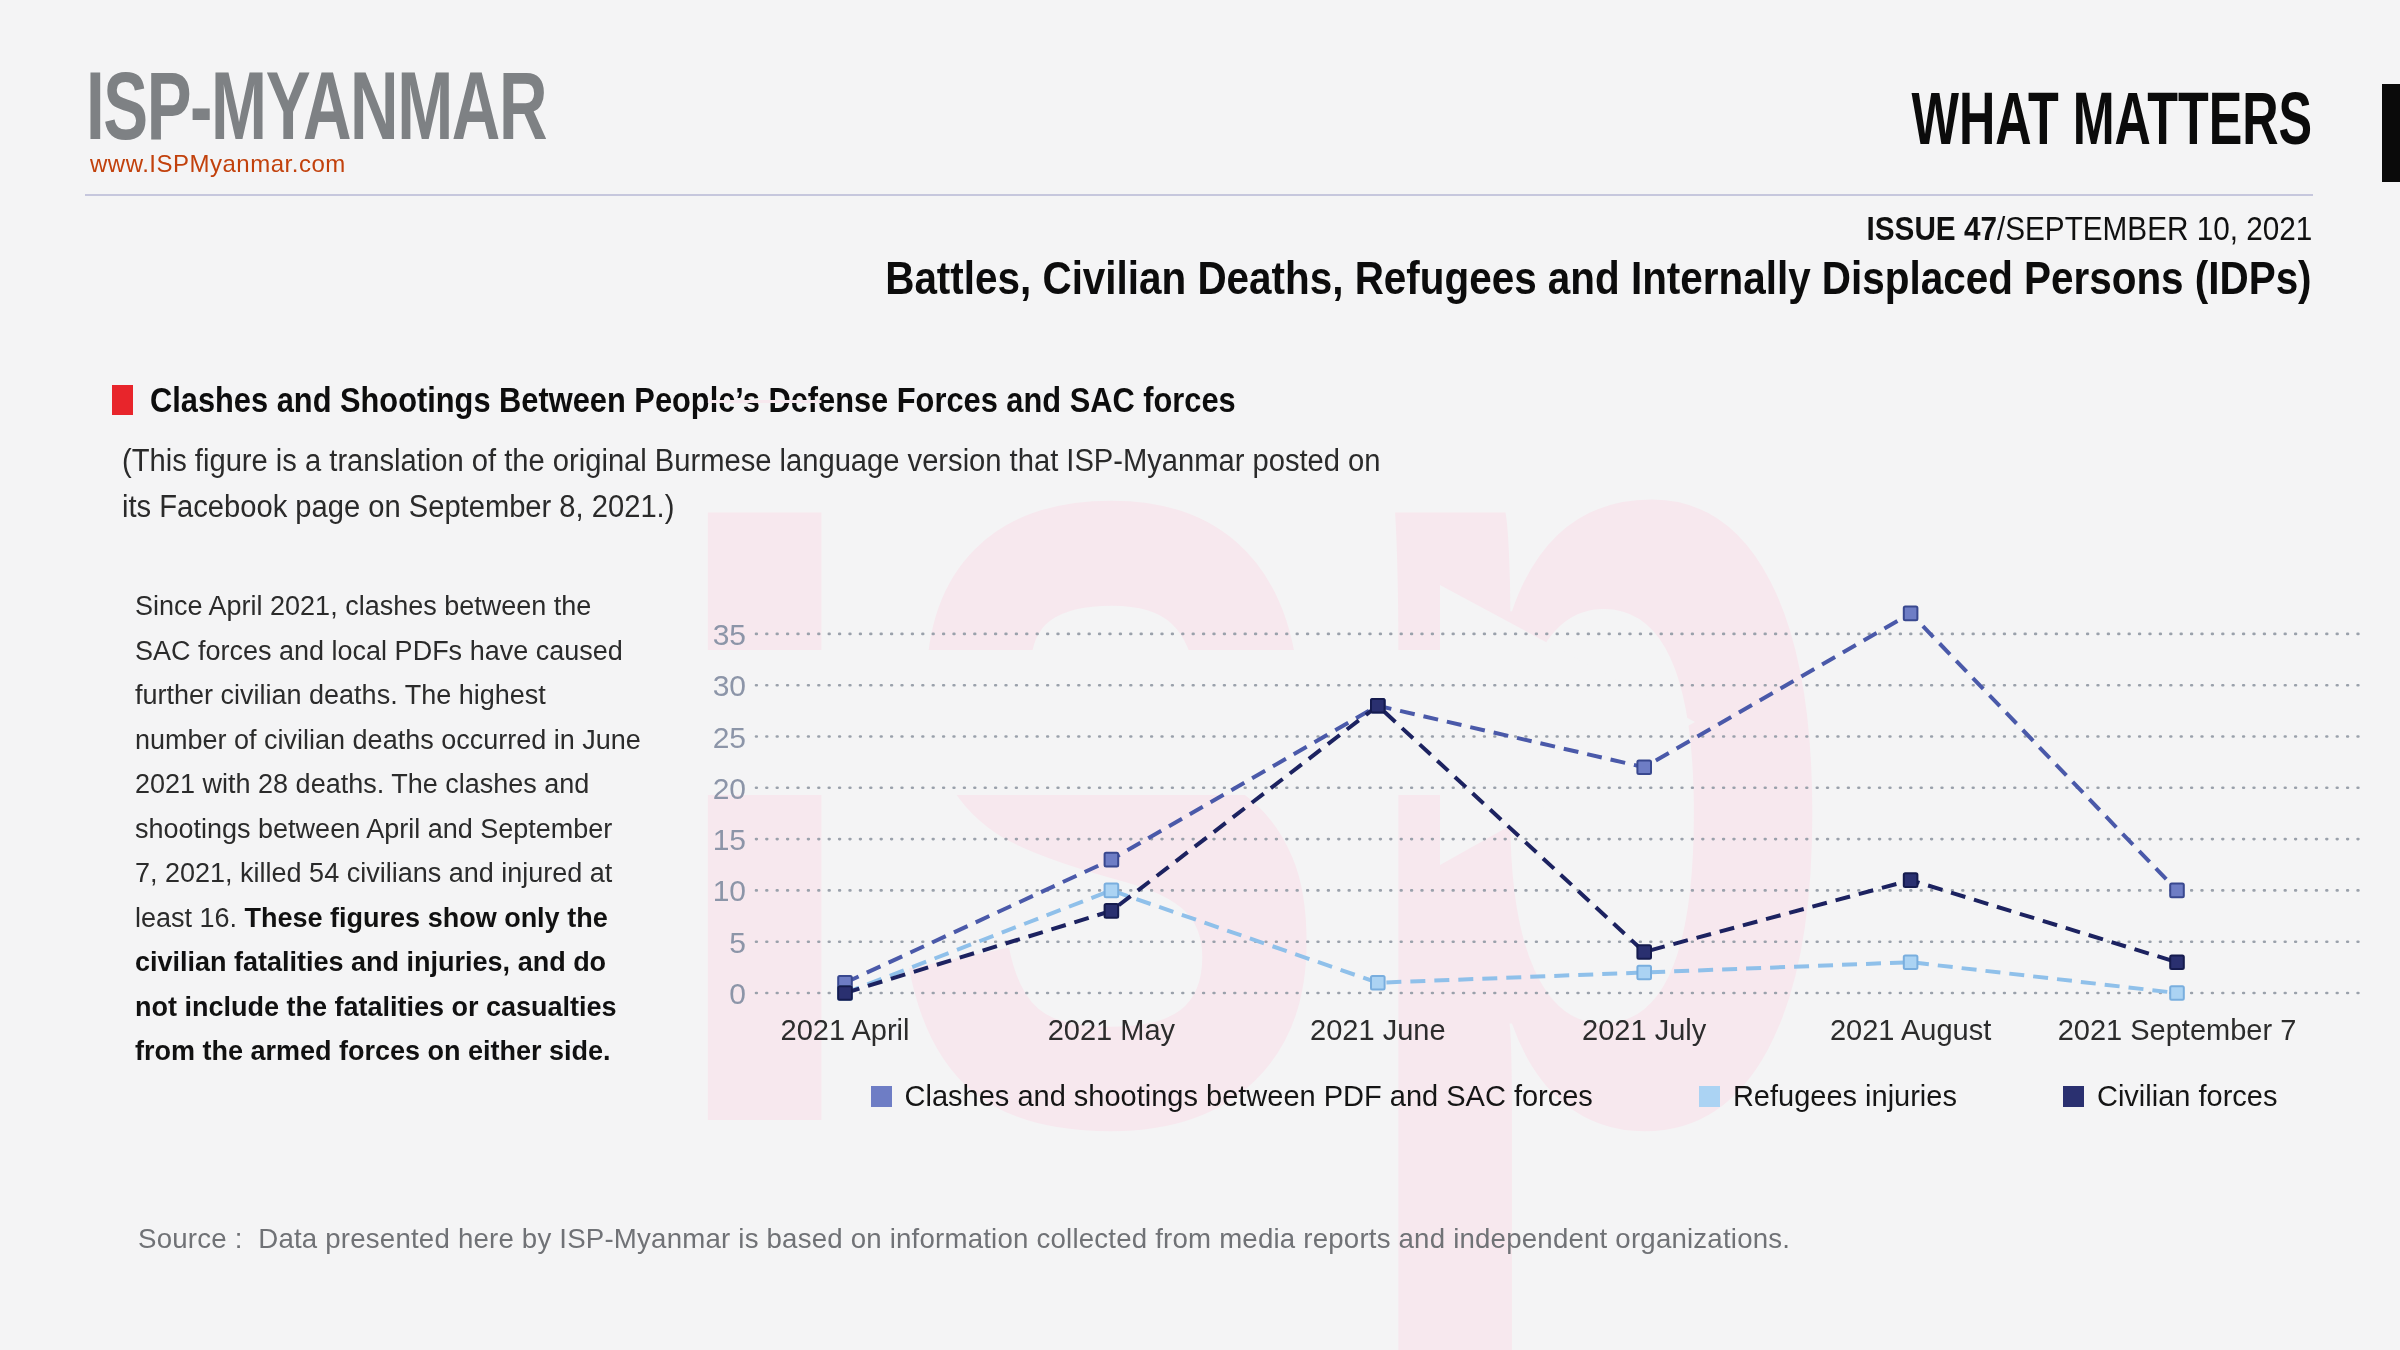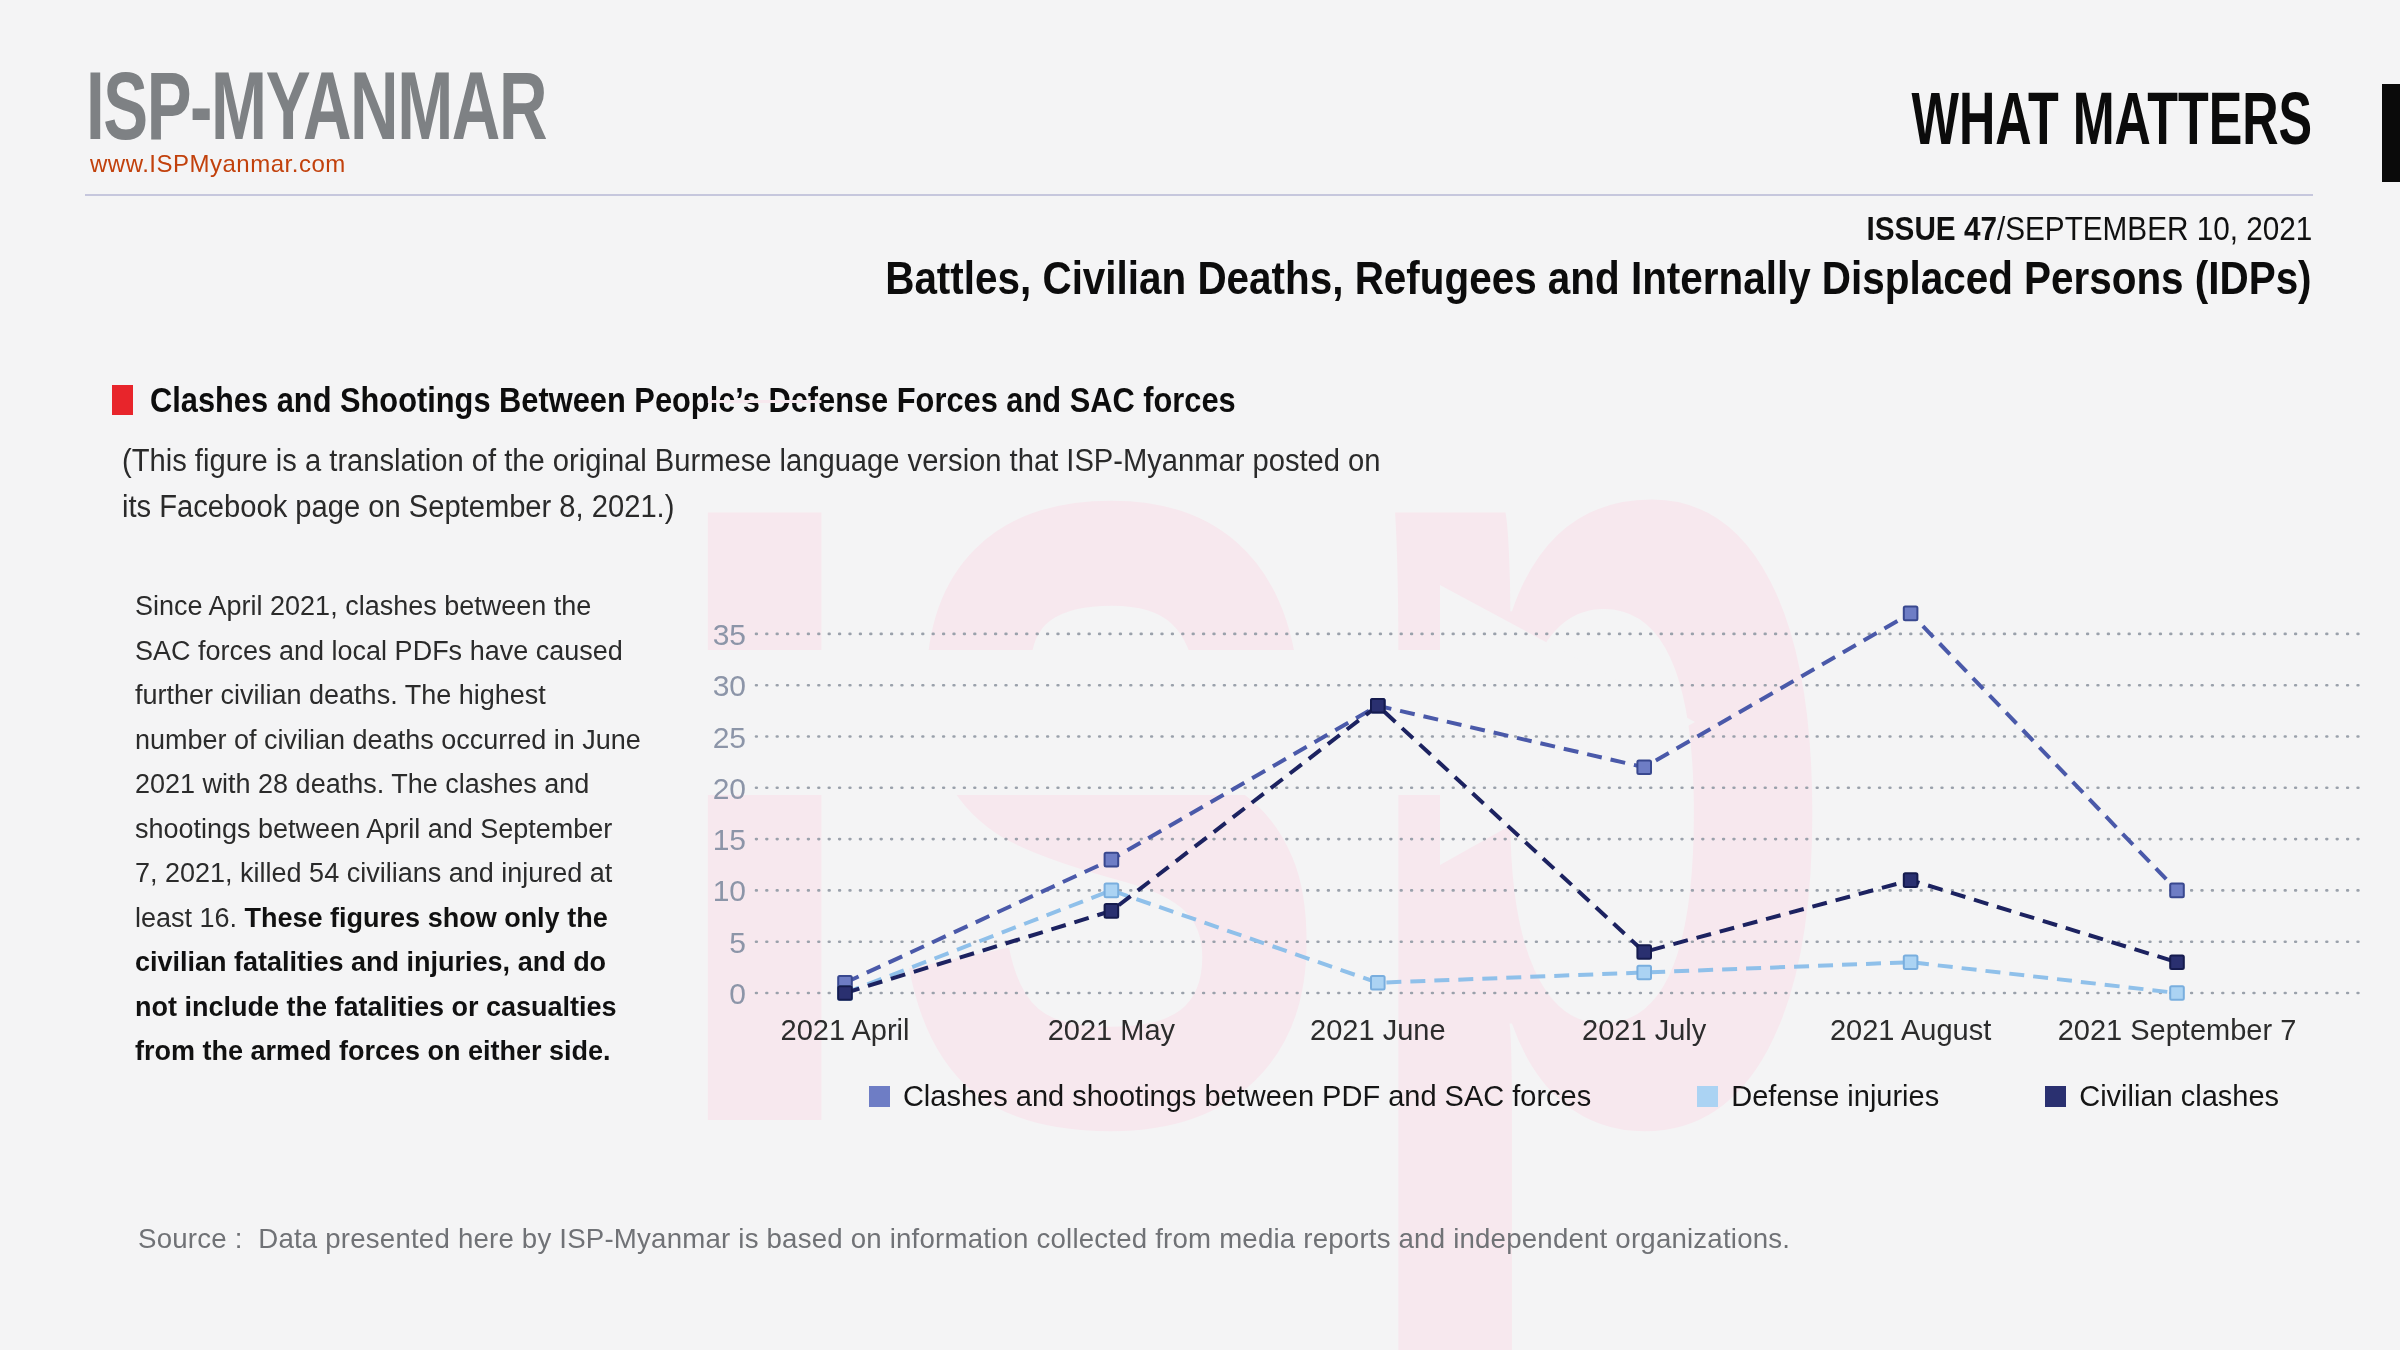--- a/index.html
+++ b/index.html
@@ -184,21 +184,21 @@
     </g>
   </svg>
 
 <div class="abs legend">
   <div class="legend-item">
     <span class="legend-swatch" id="sw0" style="background: rgb(110, 125, 197);"></span>
     <span class="legend-label">Clashes and shootings between PDF and SAC forces</span>
   </div>
   <div class="legend-item">
     <span class="legend-swatch" id="sw1" style="background: rgb(171, 211, 243);"></span>
-    <span class="legend-label">Defense injuries</span>
+    <span class="legend-label">Refugees injuries</span>
   </div>
   <div class="legend-item">
     <span class="legend-swatch" id="sw2" style="background: rgb(42, 48, 112);"></span>
-    <span class="legend-label">Civilian clashes</span>
+    <span class="legend-label">Civilian forces</span>
   </div>
 </div>
 
 <div class="abs source-line">Source :  Data presented here by ISP-Myanmar is based on information collected from media reports and independent organizations.</div>
 
 </body></html>

